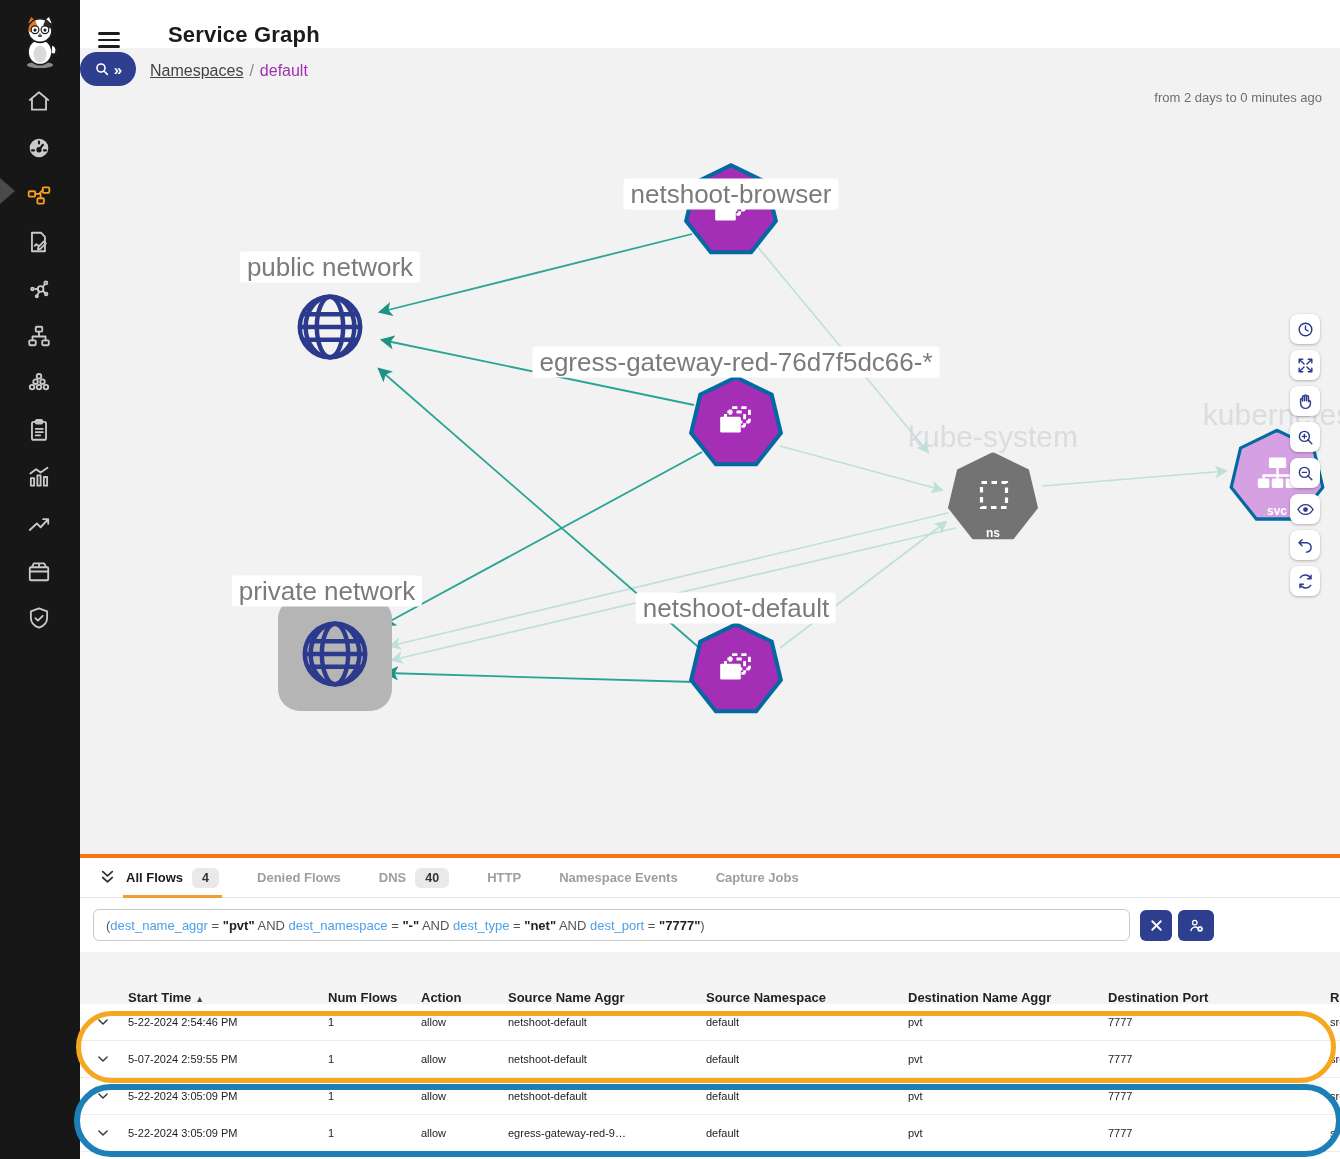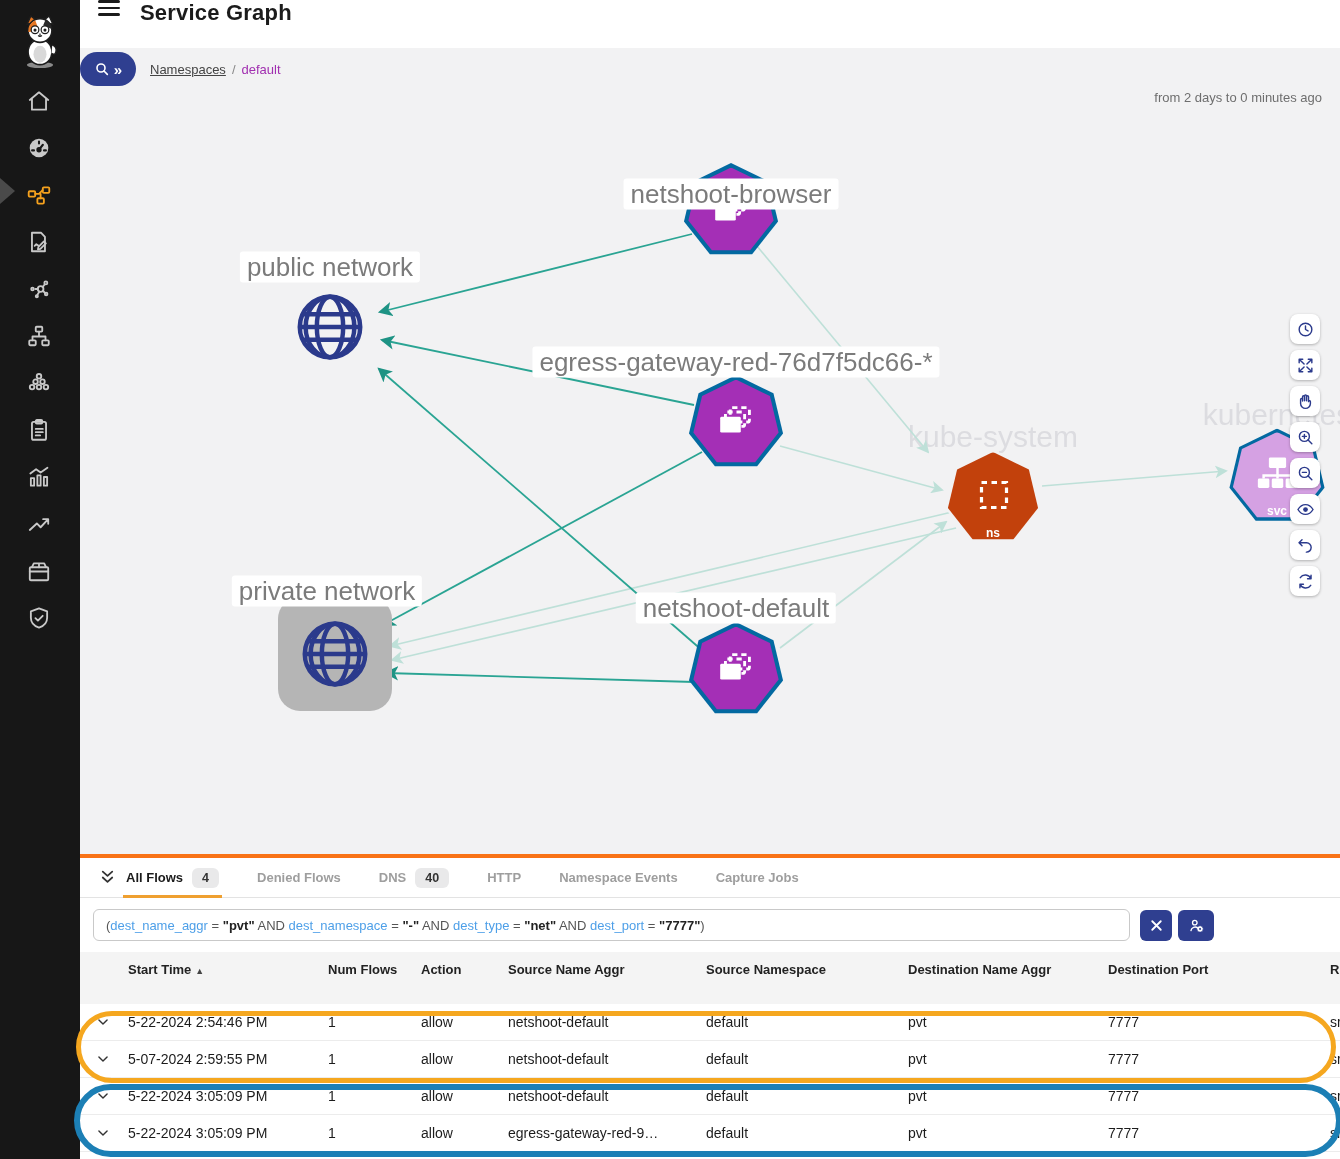--- a/index.html
+++ b/index.html
@@ -12,32 +12,32 @@
   .logo { width:80px; height:84px; display:flex; align-items:center; justify-content:center; }
   .side-items { display:flex; flex-direction:column; align-items:center; gap:21px; margin-top:4px; }
   .side-item { width:28px; height:26px; color:#c9c9c9; cursor:pointer; position:relative; }
   .side-item svg { width:26px; height:26px; }
   .side-item.active { color:#F5A11D; }
   .side-notch { position:absolute; left:0; top:178px; width:0; height:0;
     border-top:13px solid transparent; border-bottom:13px solid transparent; border-left:15px solid #4a4a4a; z-index:31;}
 
   
   .header { position:absolute; left:80px; top:0; width:1260px; height:48px; background:#fff; z-index:20;
-    display:flex; align-items:flex-start; }
+    display:flex; align-items:flex-end;gap:28px; }
   .hamburger { margin-left:18px; width:22px; height:16px; display:flex; flex-direction:column; justify-content:space-between; cursor:pointer;}
   .hamburger span{ display:block; height:2.6px; background:#1b1b1b; border-radius:2px;}
   .app-title { margin-left:20px; font-size:22px; font-weight:700; color:#1b1b1b; letter-spacing:.2px;}
 
   
   .graph { position:absolute; left:80px; top:48px; width:1260px; height:814px; background:#f2f2f3; overflow:hidden; }
   .search-pill { position:absolute; left:0; top:4px; width:56px; height:34px; background:#2F3F90; border-radius:18px;
     display:flex; align-items:center; justify-content:center; gap:4px; color:#fff; cursor:pointer; z-index:8;}
   .search-pill svg{width:16px;height:16px;}
   .search-pill .chev{font-size:15px; font-weight:700; line-height:1;}
-  .breadcrumb { position:absolute; left:70px; top:14px; font-size:13px; color:#555; z-index:8;}
+  .breadcrumb { position:absolute; left:70px; top:14px; font-size:16px; color:#555; z-index:8;}
   .breadcrumb .root{ color:#444; text-decoration:underline; cursor:pointer;}
   .breadcrumb .sep{ margin:0 6px; color:#888;}
   .breadcrumb .cur{ color:#A12FB0; }
   .time-range { position:absolute; right:18px; top:15px; font-size:13px; color:#6e6e6e; z-index:8;margin-top:27px;}
 
   .glabel { position:absolute; transform:translate(-50%,-50%); white-space:nowrap; font-size:26px; color:#7B7B7B;
     background:#fff; padding:0 7px; border-radius:3px; z-index:4; }
   .glabel.faded { background:transparent; color:#dcdce0; font-size:30px; z-index:1; padding:0;}
   .gnode { position:absolute; transform:translate(-50%,-50%); z-index:3; cursor:pointer; }
   .hept-outer { clip-path:polygon(50% 0%, 89% 19%, 99% 61%, 72% 95%, 28% 95%, 1% 61%, 11% 19%);
@@ -74,24 +74,24 @@
   .filter-input .seg-plain{ color:#555; }
   .filter-search { position:absolute; left:1098px; top:17px; width:20px; height:20px; color:#333; cursor:pointer;}
   .sq-btn { position:absolute; top:12px; width:32px; height:31px; background:#2F3F90; border-radius:6px;
     display:grid; place-items:center; color:#fff; cursor:pointer;}
   .sq-btn svg{ width:17px; height:17px;}
   .btn-clear{ left:1060px;} .btn-user{ left:1098px; width:36px;}
 
   .thead-row, .trow { display:grid; grid-template-columns:34px 200px 93px 87px 198px 202px 200px 222px 1fr;
     align-items:center; padding:0 18px 0 14px; }
   .thead-row { height:52px; background:#f4f4f4; font-size:13px; font-weight:700; color:#222; align-items:start; padding-top:9px;}
-  .thead-row .th { line-height:1.35; padding-right:21px;}
+  .thead-row .th { line-height:1.35; padding-right:21px;margin-top:28px;}
   .thead-row .sort { font-size:9px; color:#444; margin-left:4px;}
   .thead-row .th:last-child, .trow .cell:last-child { justify-self:end; text-align:right;}
-  .trow { height:37px; font-size:14px; color:#1c1c1c; border-bottom:1px solid #ececec; cursor:pointer; background:#fff;}
+  .trow { height:37px; font-size:11px; color:#1c1c1c; border-bottom:1px solid #ececec; cursor:pointer; background:#fff;}
   .trow .chev { color:#333; display:grid; place-items:center; width:18px; cursor:pointer;}
   .trow .chev svg{ width:14px; height:14px;}
 
   
   .hl { position:absolute; border-radius:40px; pointer-events:none; z-index:40; background:transparent;}
   .hl.orange { left:76px; top:1011px; width:1260px; height:72px; border:5px solid #F5A71F;}
   .hl.blue   { left:74px; top:1084px; width:1268px; height:73px; border:6px solid #1C7FB5;}
 </style>
 </head>
 <body>
@@ -268,21 +268,21 @@
                   <rect x="13" y="12.5" width="20" height="15" rx="2"></rect>
                 </g>
   <rect x="7.5" y="17.5" width="21.5" height="16.5" rx="1.5" fill="#fff"></rect>
               </svg>
             </div>
           </div>
         </div>
         <div class="glabel faded" style="left: 913px; top: 389px;">kube-system</div>
         <div class="gnode" style="left: 913px; top: 450px;">
           <div class="hept-outer" style="width:97px;height:97px;background:#f2f2f3">
-            <div class="hept-inner" style="width:92px;height:92px;background:#c2410c">
+            <div class="hept-inner" style="width:92px;height:92px;background:#737373">
               <svg viewBox="0 0 48 48" width="48" height="48">
   <rect x="12" y="8" width="25" height="25" fill="none" stroke="#fff" stroke-width="3.2" stroke-dasharray="5.5 4.5"></rect>
               </svg>
               <div class="hept-badge">ns</div>
             </div>
           </div>
         </div>
         <div class="glabel faded" style="left: 1197px; top: 367px;">kubernetes</div>
         <div class="gnode" style="left: 1197px; top: 429px;">
           <div class="hept-outer" style="width:97px;height:97px">

